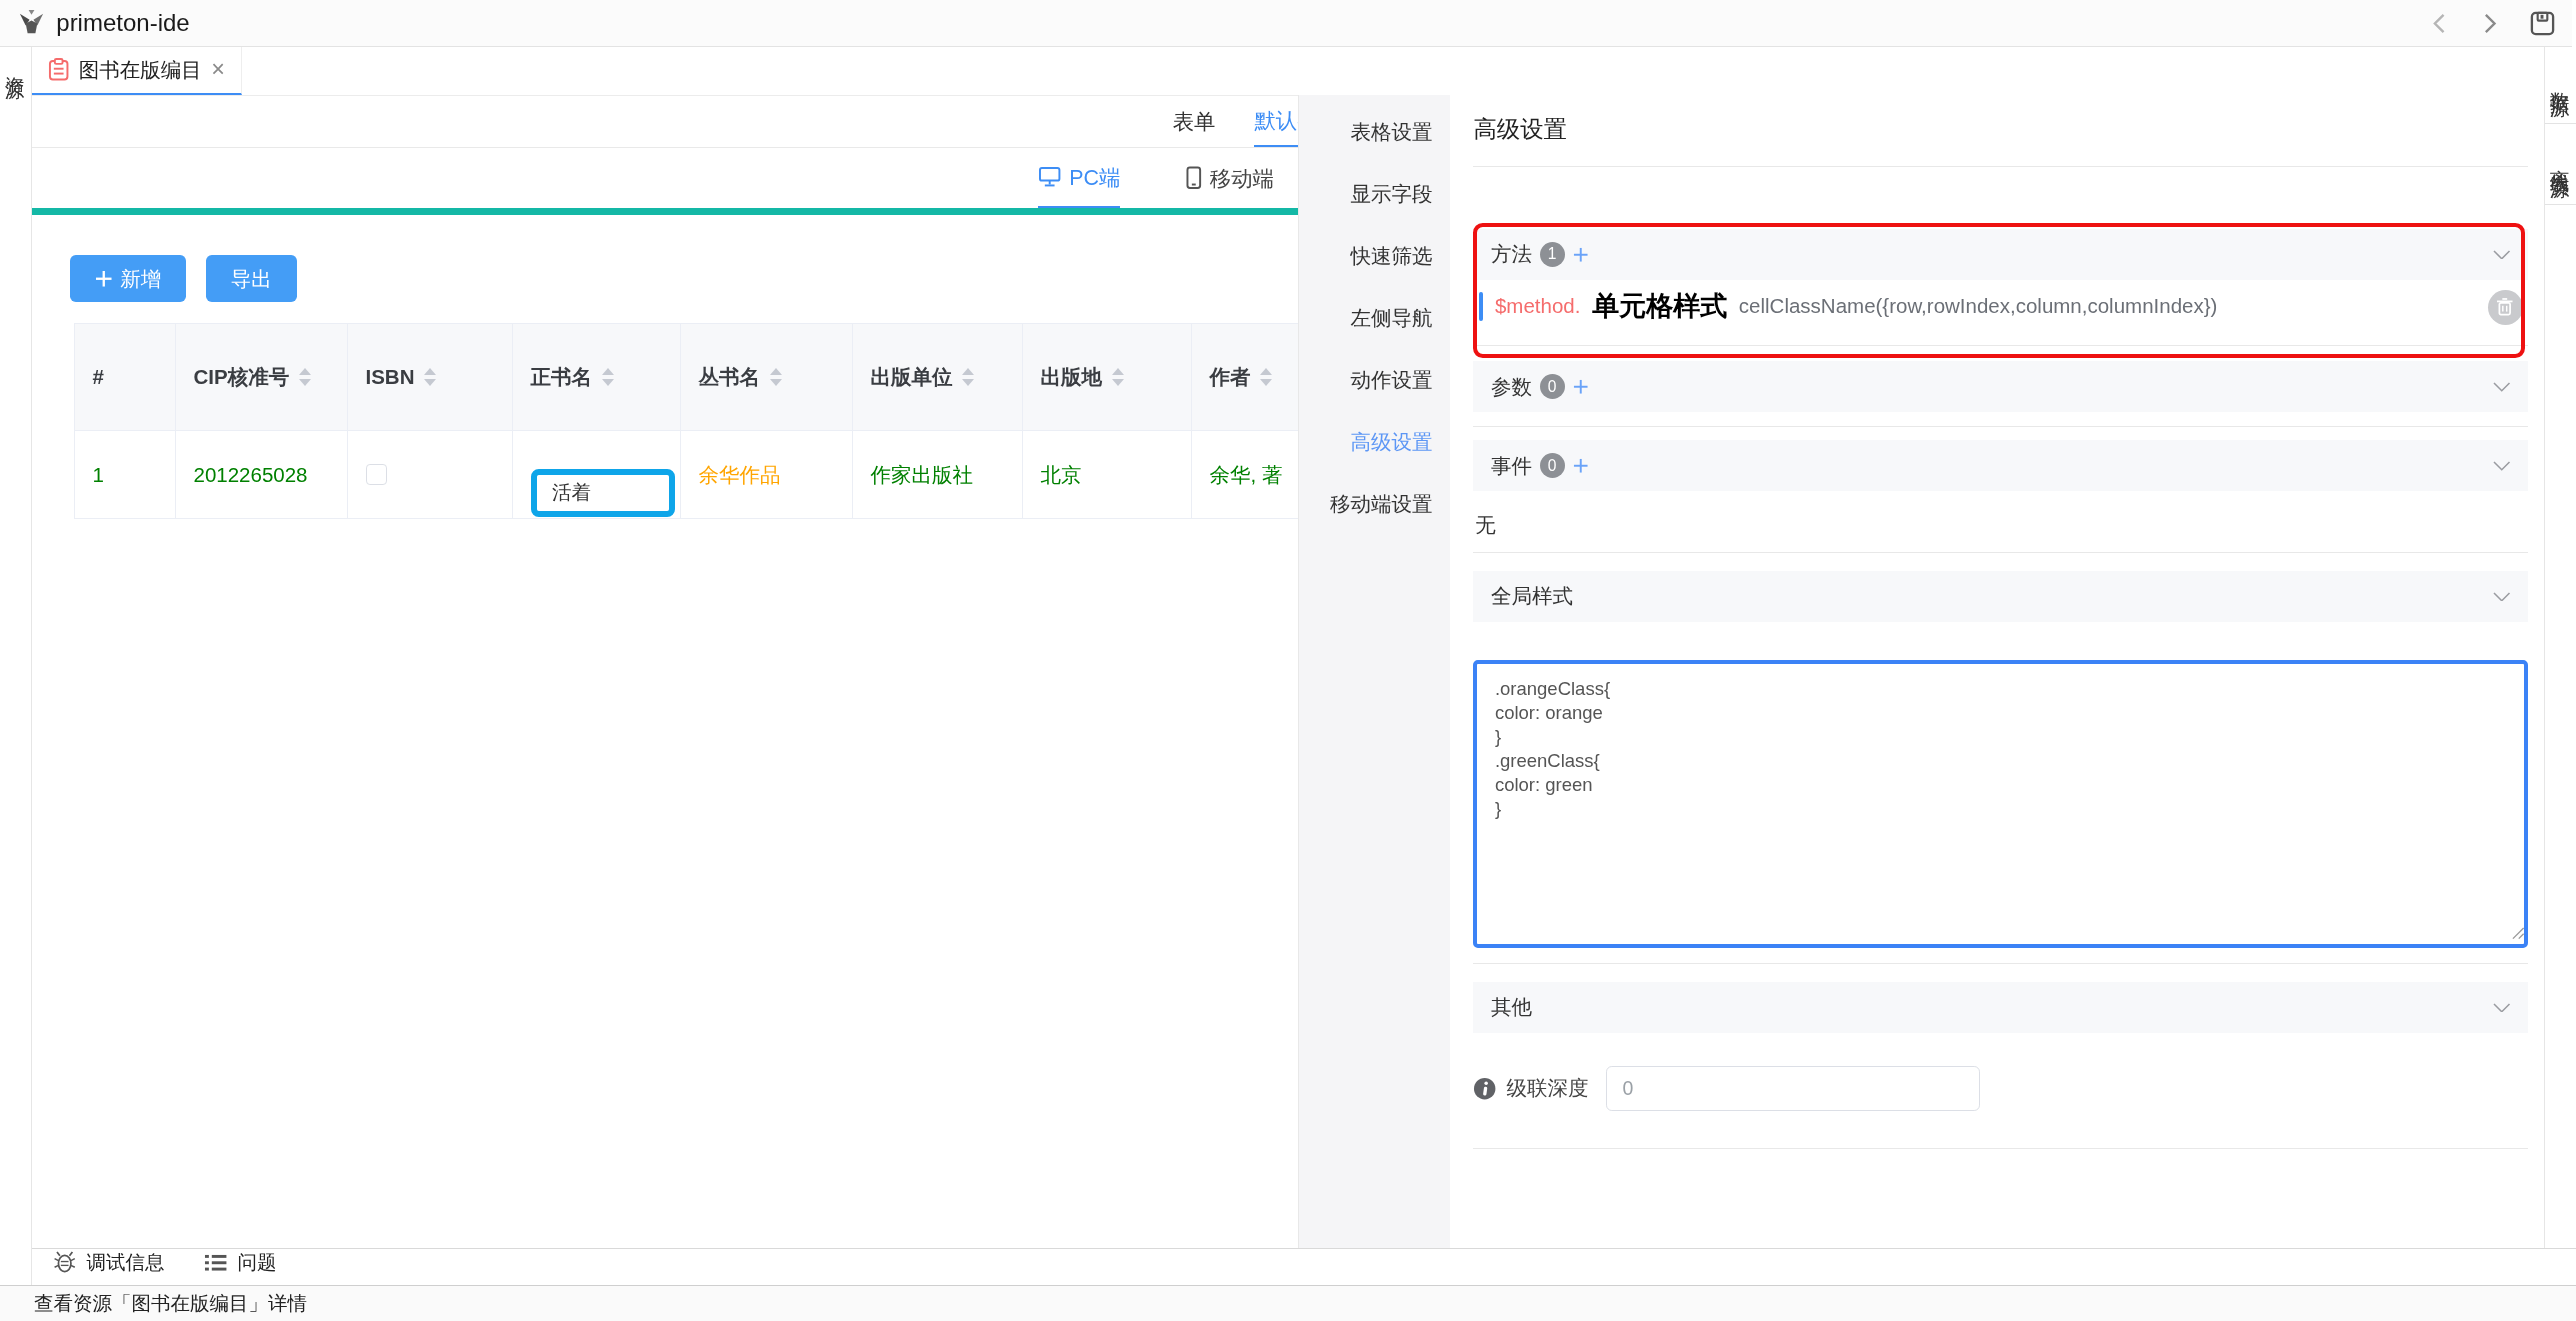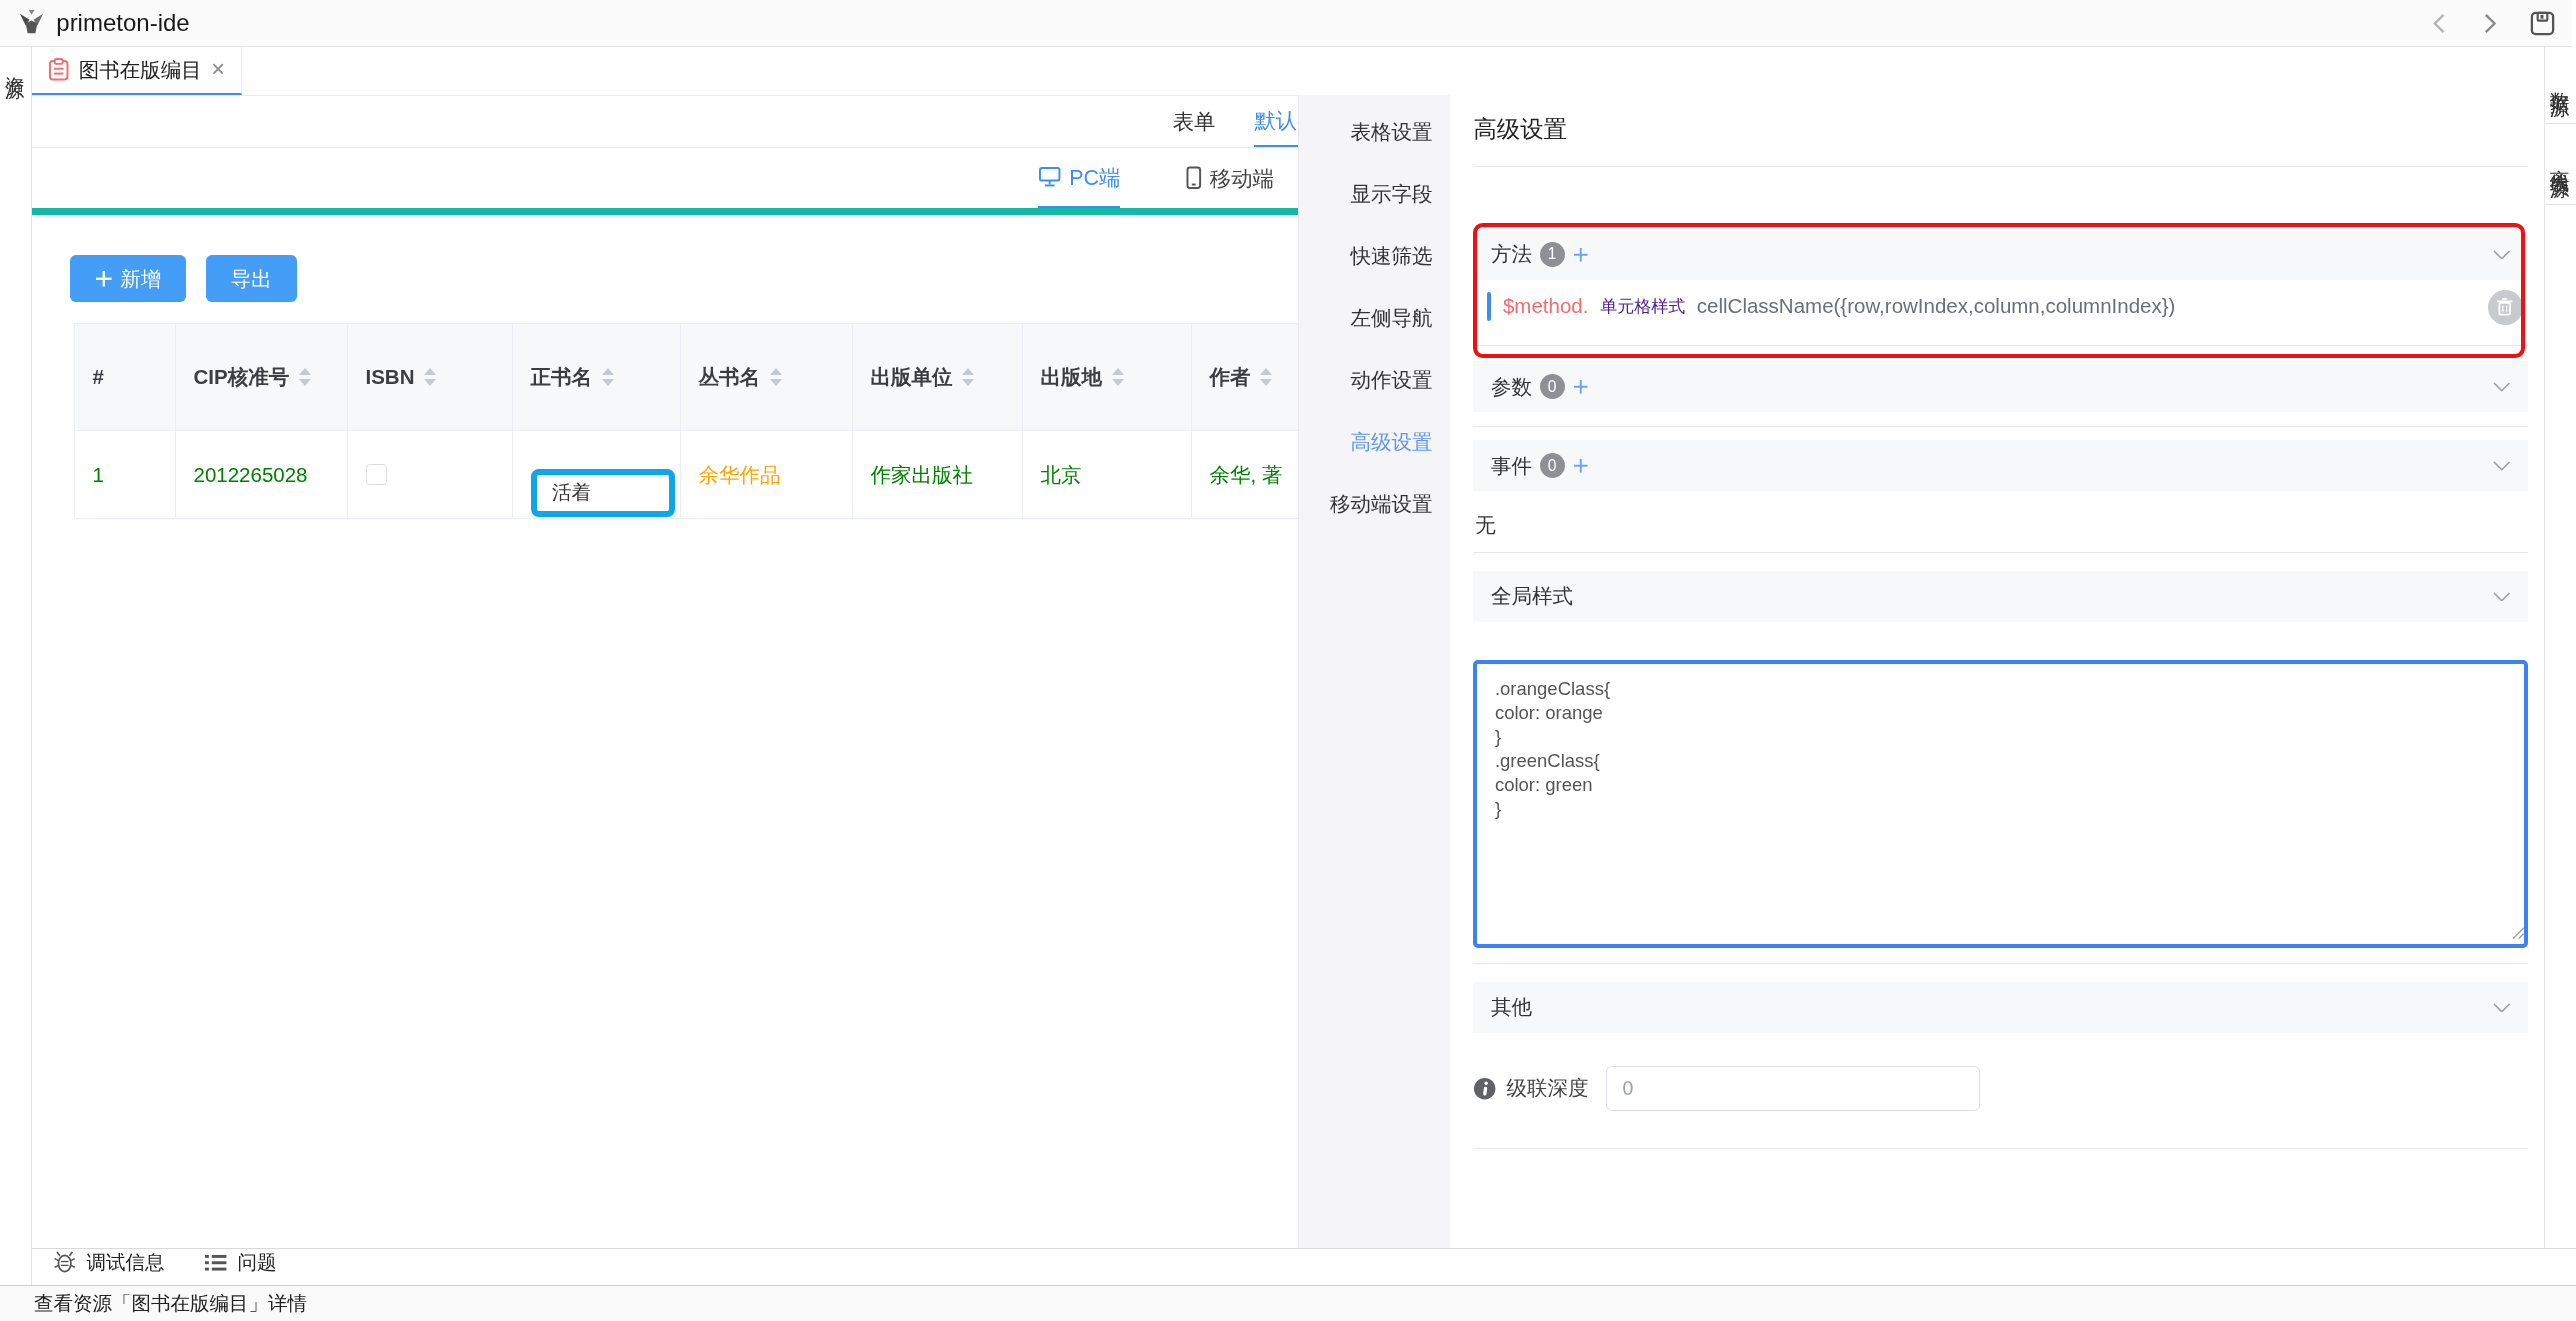--- a/index.html
+++ b/index.html
@@ -63,24 +63,24 @@
   .panel-title { font-size:23.4px; color:#222; margin-top:17.5px; }
   .divider { border-bottom:1px solid #e8e8e8; }
   .divider.after-title { margin-top:21.4px; }
 
   .sec-head { height:51px; background:#f7f8fa; display:flex; align-items:center; padding:0 17.5px; gap:7.8px; }
   .sec-head .sec-label { font-size:20.5px; color:#333; }
   .badge { min-width:25px; height:25px; border-radius:12.7px; background:#8d9095; color:#fff; font-size:15.6px; display:flex; align-items:center; justify-content:center; padding:0 3.9px; }
   .sec-head .chev { margin-left:auto; cursor:pointer; display:flex; }
   .plus { cursor:pointer; display:flex; }
 
-  .method-row { height:53px; display:flex; align-items:center; gap:11.7px; padding-left:14px; position:relative; background:#fff; }
+  .method-row { height:53px; display:flex; align-items:center; gap:11.7px; padding-left:6px; position:relative; background:#fff; }
   .method-bar { width:3.9px; height:29px; background:#3d8df5; border-radius:1.9px; }
   .m-prefix { color:#f56c6c; font-size:20.5px; }
-  .m-name { color:#4c1d95; font-size:17px; font-weight:normal; }
+  .m-name { color:#000000; font-size:27px; font-weight:bold; }
   .m-sig { color:#6b6f76; font-size:20.5px; }
   .trash-btn { position:absolute; right:5.8px; top:9.7px; width:35px; height:35px; border-radius:50%; background:#c9cacd; border:none; display:flex; align-items:center; justify-content:center; cursor:pointer; }
 
   .empty-text { font-size:20.5px; color:#333; margin:19.5px 0 0 1.9px; }
 
   .code-wrap { position:relative; margin-top:7.8px; }
   .code-area { width:100%; height:288px; border:4px solid #3b82f6; border-radius:4.9px; resize:none; outline:none; padding:13.6px 17.5px; font-size:18.5px; line-height:24px; color:#555; font-family:"Liberation Sans","DejaVu Sans",sans-serif;margin-top:30px; }
   .resize-handle { position:absolute; right:3.9px; bottom:7.8px; cursor:nwse-resize; }
 
   .cascade-row { display:flex; align-items:center; gap:9.7px; margin-top:33px; }

